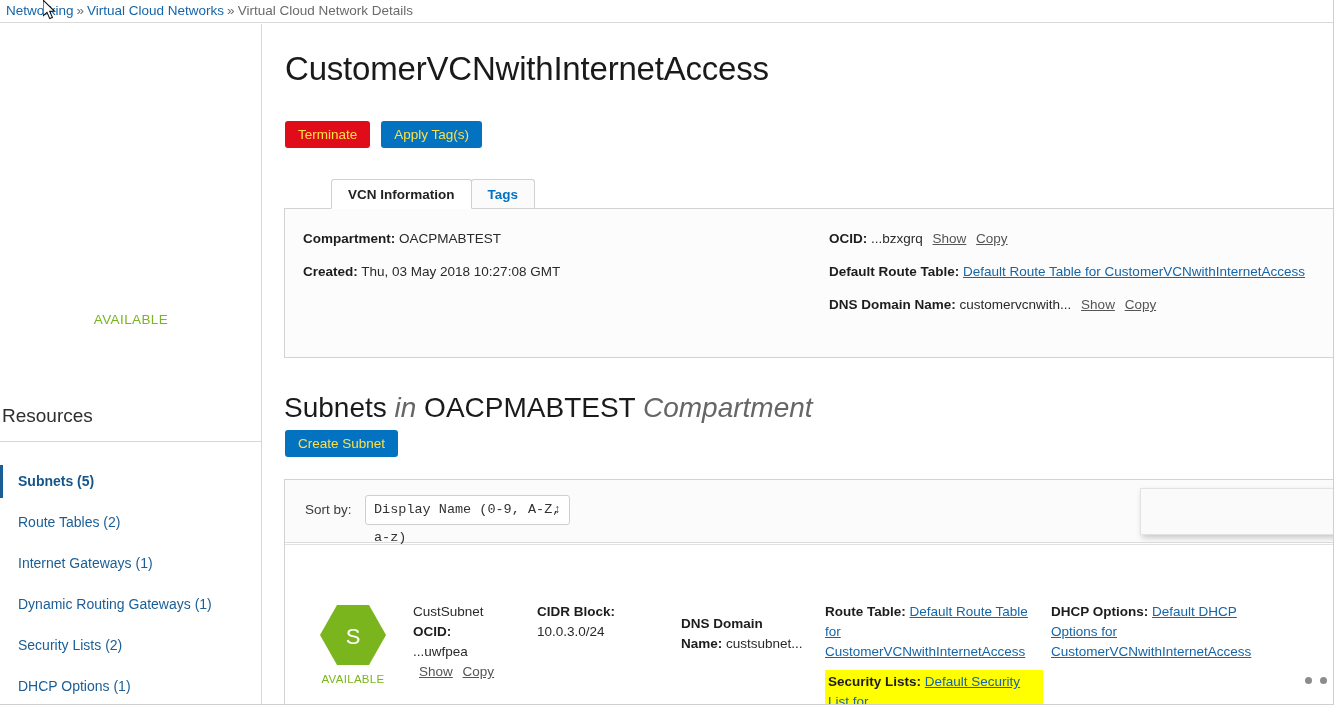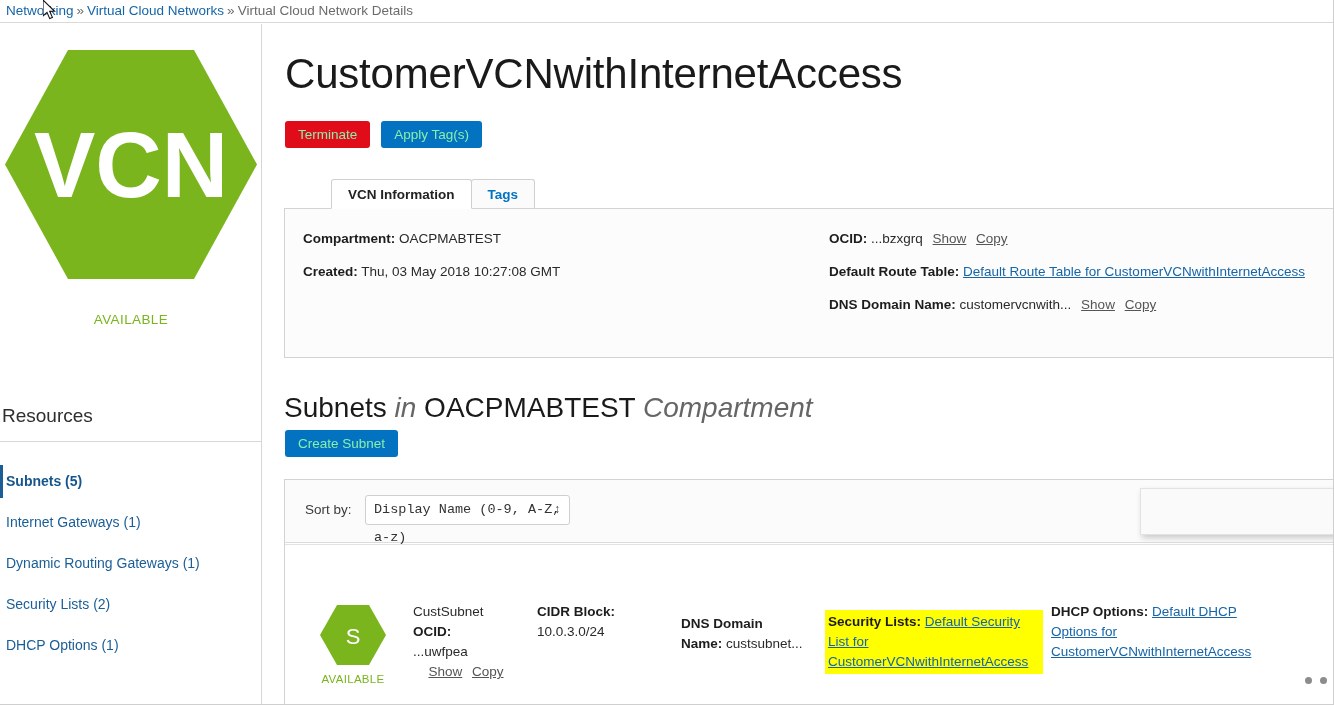--- a/index.html
+++ b/index.html
@@ -49,45 +49,45 @@
     position:absolute; left:0; top:381px; width:262px;
     font-size:19px; color:#2e2e2e; font-weight:400;
     padding-left:2px;
   }
   .res-divider { position:absolute; left:0; top:417px; width:262px; height:1px; background:#d7d7d7; }
 
   .res-list { position:absolute; left:0; top:437px; width:262px; }
   .res-item {
     position:relative;
     height:41px; line-height:41px;
-    padding-left:6px;
+    padding-left:18px;
     font-size:14px;
     color:#1b5e96;
     cursor:pointer;
     white-space:nowrap;
   }
   .res-item.active { font-weight:bold; color:#15558c; }
   .res-item.active:before {
     content:""; position:absolute; left:0; top:4px; width:3px; height:33px; background:#1b5e96;
   }
 
   
   .main { position:absolute; left:262px; top:24px; width:1072px; height:681px; overflow:hidden; }
 
   .vcn-title {
     position:absolute; left:23px; top:26px;
-    font-size:42px; font-weight:400; color:#1a1a1a;
+    font-size:33px; font-weight:400; color:#1a1a1a;
     letter-spacing:-0.2px; white-space:nowrap;
   }
 
   .btn-row { position:absolute; left:23px; top:97px; }
   .btn {
     display:inline-block; border:none; border-radius:3px;
     font-size:13.5px; font-family:"Liberation Sans", sans-serif;
-    color:#86efac; cursor:pointer; padding:0 13px; height:27px; line-height:27px;
+    color:#fde047; cursor:pointer; padding:0 13px; height:27px; line-height:27px;
     vertical-align:top;
   }
   .btn-danger { background:#e00c1a; }
   .btn-primary { background:#0272c1; margin-left:11px; }
 
   
   .tabs { position:absolute; left:22px; top:155px; height:30px;padding-left:47px; }
   .tab {
     float:left; height:30px; line-height:29px;
     padding:0 16px; font-size:13.5px; font-weight:bold;
@@ -180,33 +180,28 @@
   <div class="breadcrumb">
     <a href="#">Networking</a><span class="sep">»</span><a href="#">Virtual Cloud Networks</a><span class="sep">»</span><span class="current">Virtual Cloud Network Details</span>
   </div>
 
   <svg class="cursor" viewBox="0 0 16 22">
     <polygon points="0,0 0,16 4,12.4 6.7,18.6 9.4,17.4 6.7,11.3 11.6,11.3" fill="#ffffff" stroke="#111111" stroke-width="1.1"></polygon>
   </svg>
 
   <div class="left-col">
 
-    <div class="vcn-badge">
-      <svg class="hexwrap" viewBox="0 0 252 245">
-        <polygon points="63,8 189,8 252,122.5 189,237 63,237 0,122.5" fill="#7ab51d"></polygon>
-        <text x="126" y="155" text-anchor="middle" font-family="Liberation Sans, sans-serif" font-size="92" font-weight="bold" fill="#ffffff">VCN</text>
-      </svg>
-    </div>
     <div class="hex-label">AVAILABLE</div>
 
     <div class="resources-title">Resources</div>
     <div class="res-divider"></div>
 
     <div class="res-list">
       <div class="res-item active">Subnets (5)</div>
+      <div class="res-item">Route Tables (2)</div>
       <div class="res-item">Internet Gateways (1)</div>
       <div class="res-item">Dynamic Routing Gateways (1)</div>
       <div class="res-item">Security Lists (2)</div>
       <div class="res-item">DHCP Options (1)</div>
 
     </div>
   </div>
 
   <div class="main">
 
@@ -280,41 +275,45 @@
             <polygon points="17,2 49,2 66,32 49,62 17,62 0,32" fill="#7ab51d"></polygon>
             <text x="33" y="41" text-anchor="middle" font-family="Liberation Sans, sans-serif" font-size="22" fill="#ffffff">S</text>
           </svg>
           <div class="subhex-label">AVAILABLE</div>
         </div>
 
         <div class="cell c-name">
           <div>CustSubnet</div>
           <div><span class="lbl">OCID:</span></div>
           <div class="val">...uwfpea</div>
-          <div style="text-align:center;">
+          <div style="text-align:left;">
             <span class="minor-lnk">Show</span>
             <span class="minor-lnk">Copy</span>
           </div>
         </div>
 
         <div class="cell c-cidr">
           <div>
             <span class="lbl">CIDR Block:</span>
             <span class="val">10.0.3.0/24</span>
           </div>
         </div>
 
         <div class="cell c-ad">
           <div style="margin-top:12px;">
             <span class="lbl">DNS Domain Name:</span>
             <span class="val">custsubnet...</span>
           </div>
         </div>
 
         <div class="cell c-route">
+          <div>
+            <span class="lbl">Route Table:</span>
+            <a href="#">Default Route Table for CustomerVCNwithInternetAccess</a>
+          </div>
           <div class="hlbox" style="margin-top:8px;">
             <span class="lbl">Security Lists:</span>
             <a href="#">Default Security List for CustomerVCNwithInternetAccess</a>
           </div>
         </div>
 
         <div class="cell c-dhcp">
           <div>
             <span class="lbl">DHCP Options:</span>
             <a href="#">Default DHCP Options for CustomerVCNwithInternetAccess</a>

